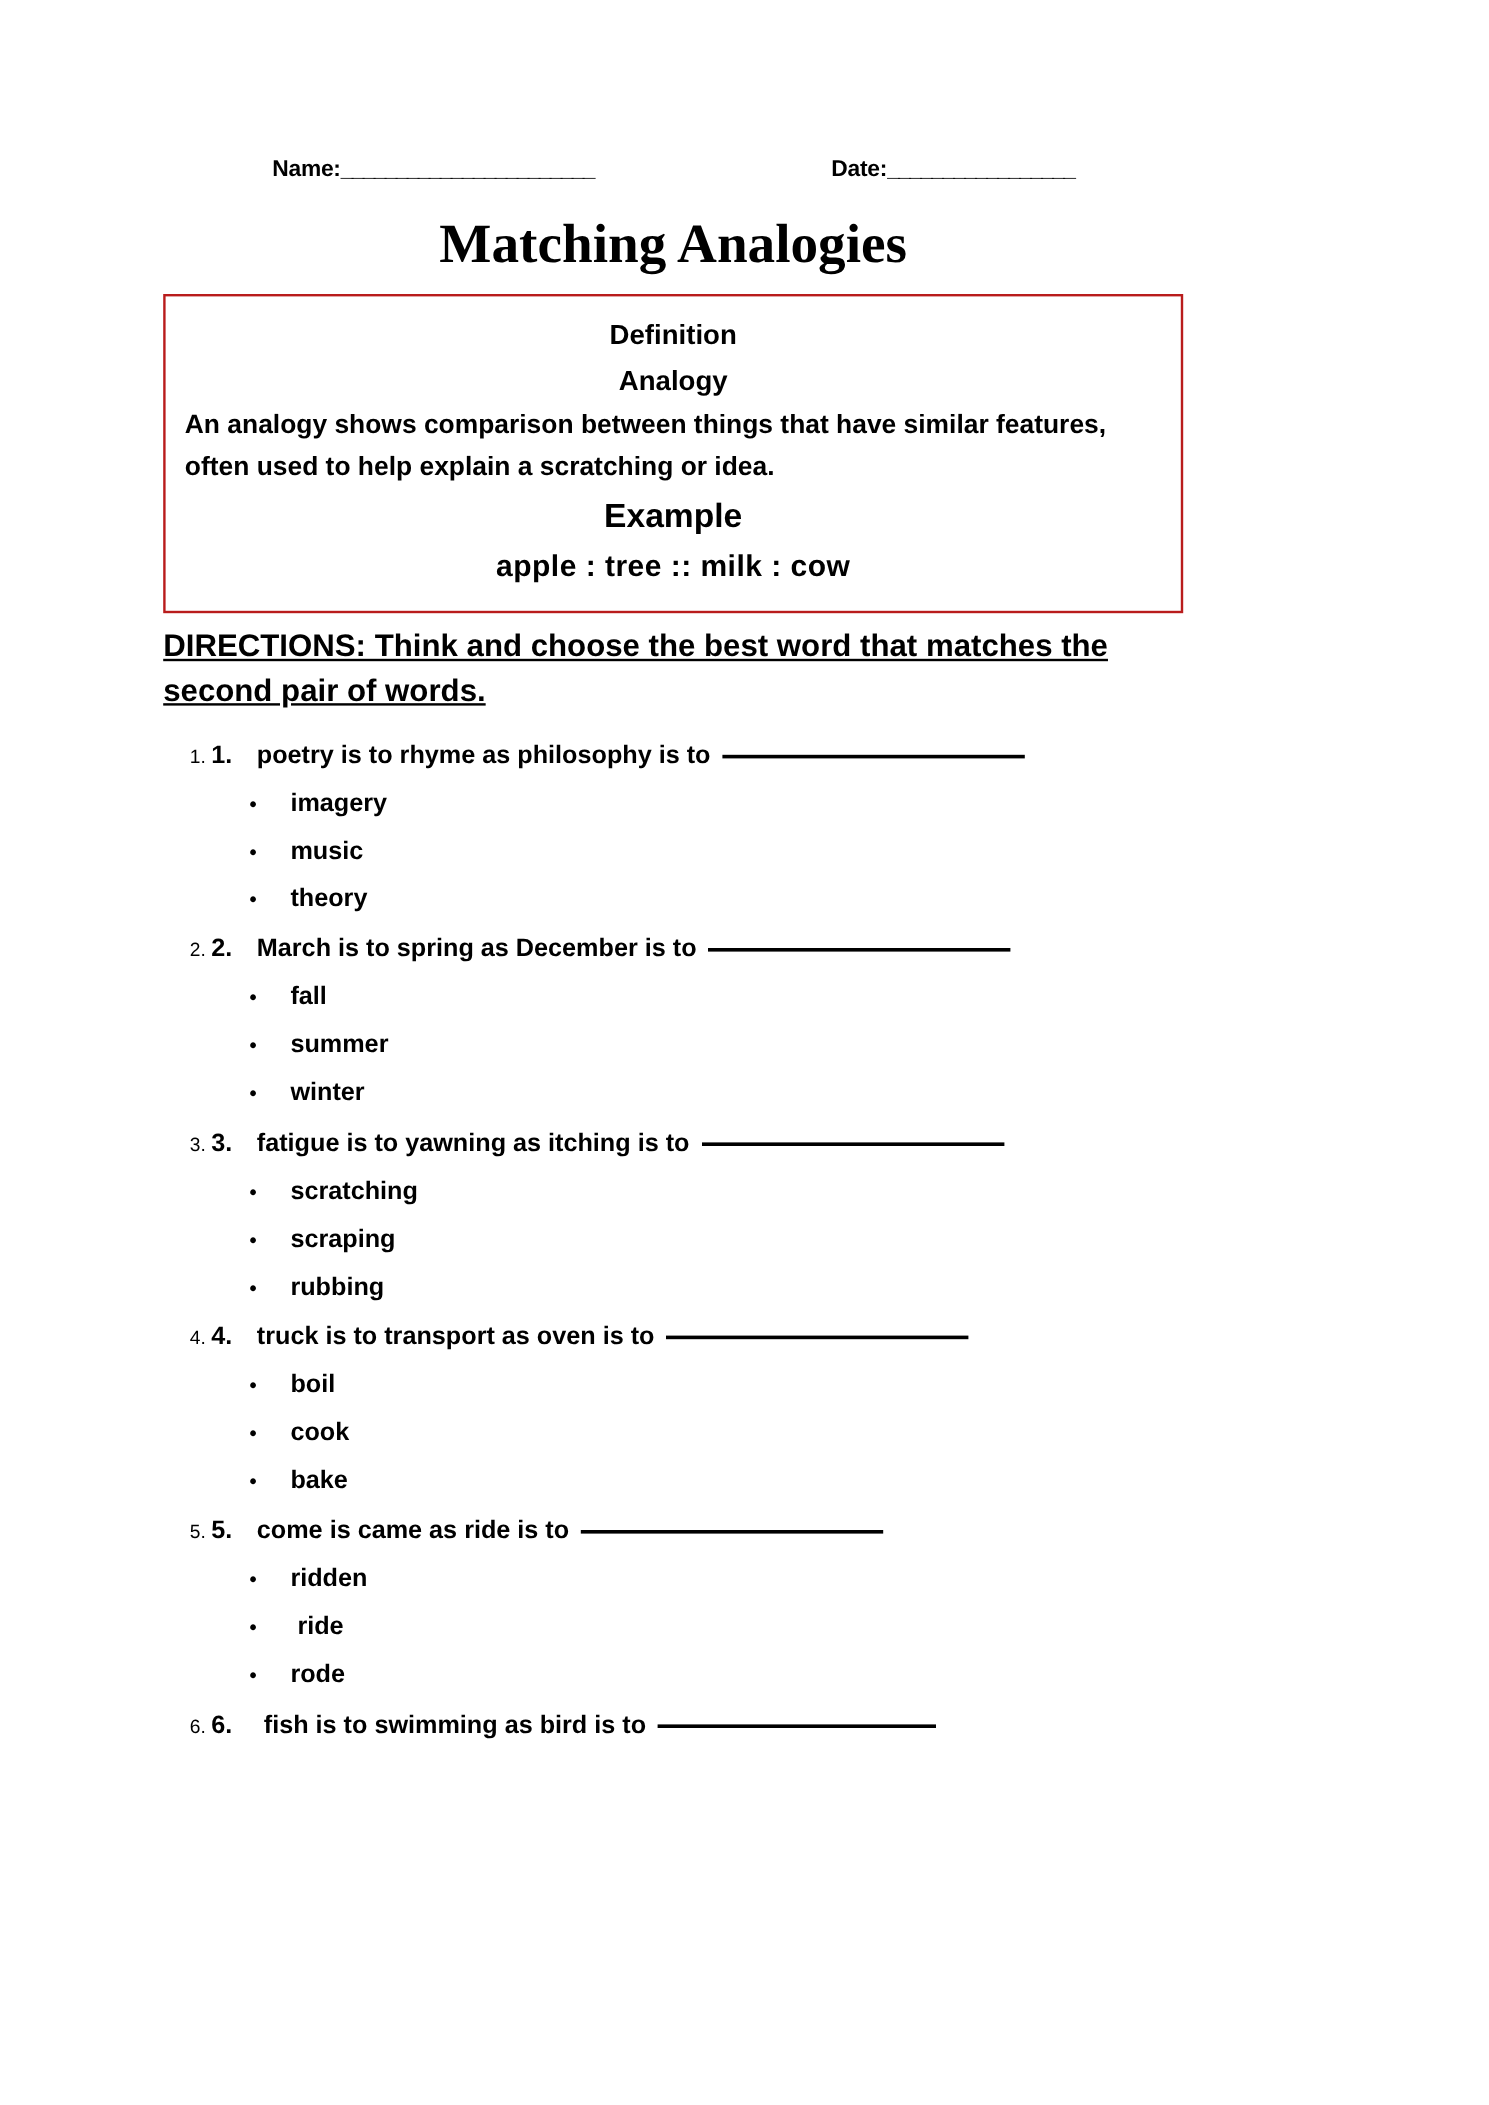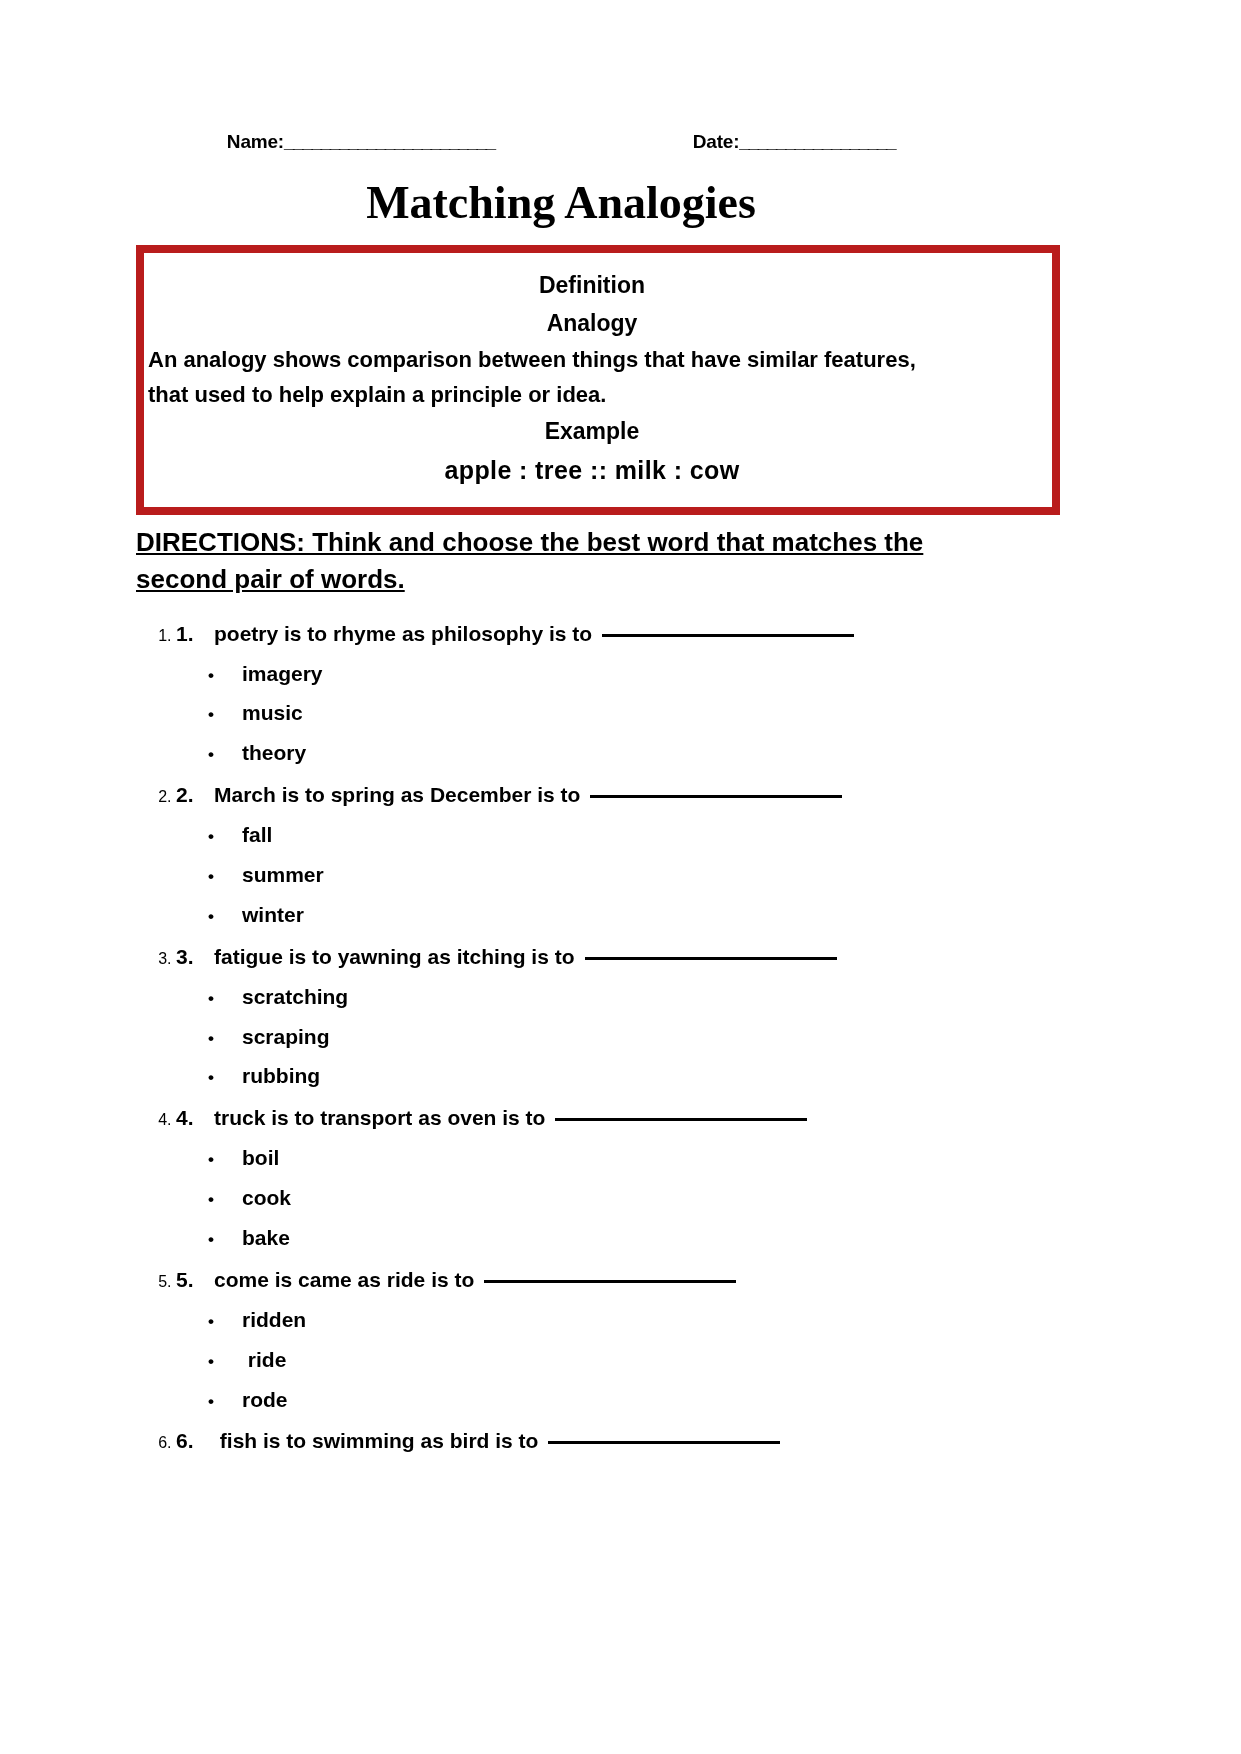--- a/index.html
+++ b/index.html
@@ -56,42 +56,42 @@
     font-weight: bold;
     font-size: 46px;
     letter-spacing: 0px;
     margin: 22px 0 0 0;
     line-height: 1.05;
   }
 
   
   .defbox {
     margin-top: 18px;
-    border: 8px solid #b91c1c;
-    padding: 14px 16px 16px 4px;
+    border: 2px solid #b91c1c;
+    padding: 14px 16px 16px 16px;
     box-sizing: border-box;
-    width: 924px;
+    width: 850px;
   }
   .def-head {
     text-align: center;
     font-weight: bold;
     font-size: 23px;
     line-height: 1.62;
   }
   .def-body {
     font-weight: bold;
     font-size: 22px;
     line-height: 1.62;
     text-align: left;
   }
   .def-body .ln { display: block; }
   .def-example-label {
     text-align: center;
     font-weight: bold;
-    font-size: 23px;
+    font-size: 28px;
     line-height: 1.62;
   }
   .def-example {
     text-align: center;
     font-weight: bold;
     font-size: 25px;
     line-height: 1.62;
     letter-spacing: 0.4px;
   }
 
@@ -163,21 +163,21 @@
       </div>
     </div>
 
     <h1 class="title">Matching Analogies</h1>
 
     <div class="defbox">
       <div class="def-head">Definition</div>
       <div class="def-head">Analogy</div>
       <div class="def-body">
         <span class="ln">An analogy shows comparison between things that have similar features,</span>
-        <span class="ln">that used to help explain a principle or idea.</span>
+        <span class="ln">often used to help explain a scratching or idea.</span>
       </div>
       <div class="def-example-label">Example</div>
       <div class="def-example">apple : tree ::  milk :  cow</div>
     </div>
 
     <div class="directions">DIRECTIONS: Think and choose the best word that matches the second pair of words.</div>
 
     <ol class="qlist" id="question-list">
         <li class="qitem">
           <div class="qrow">

